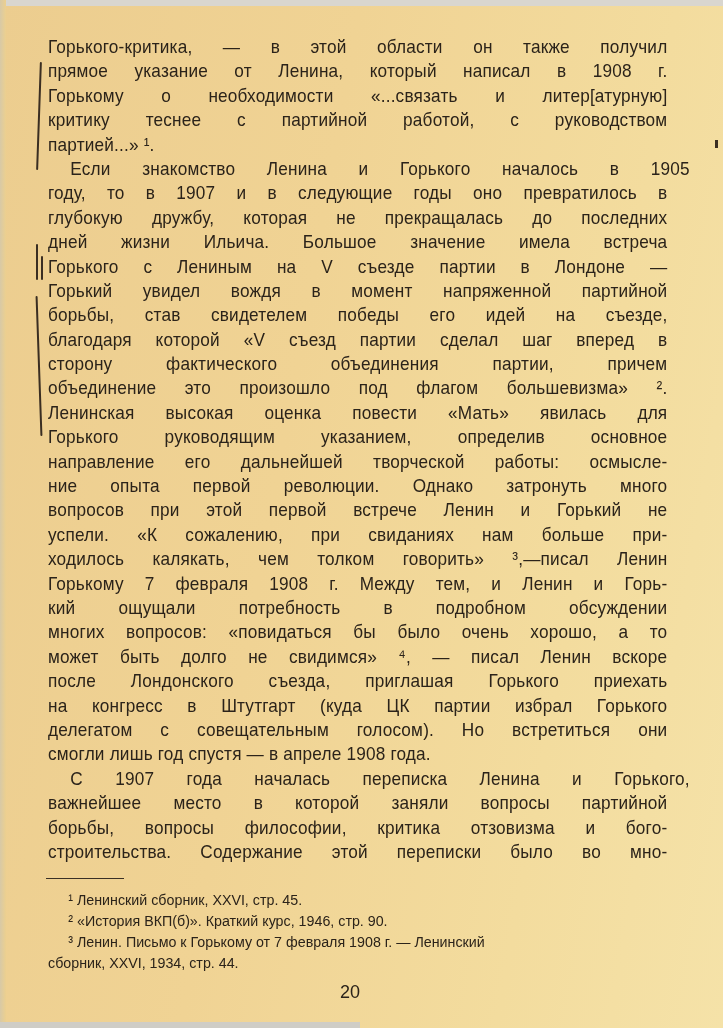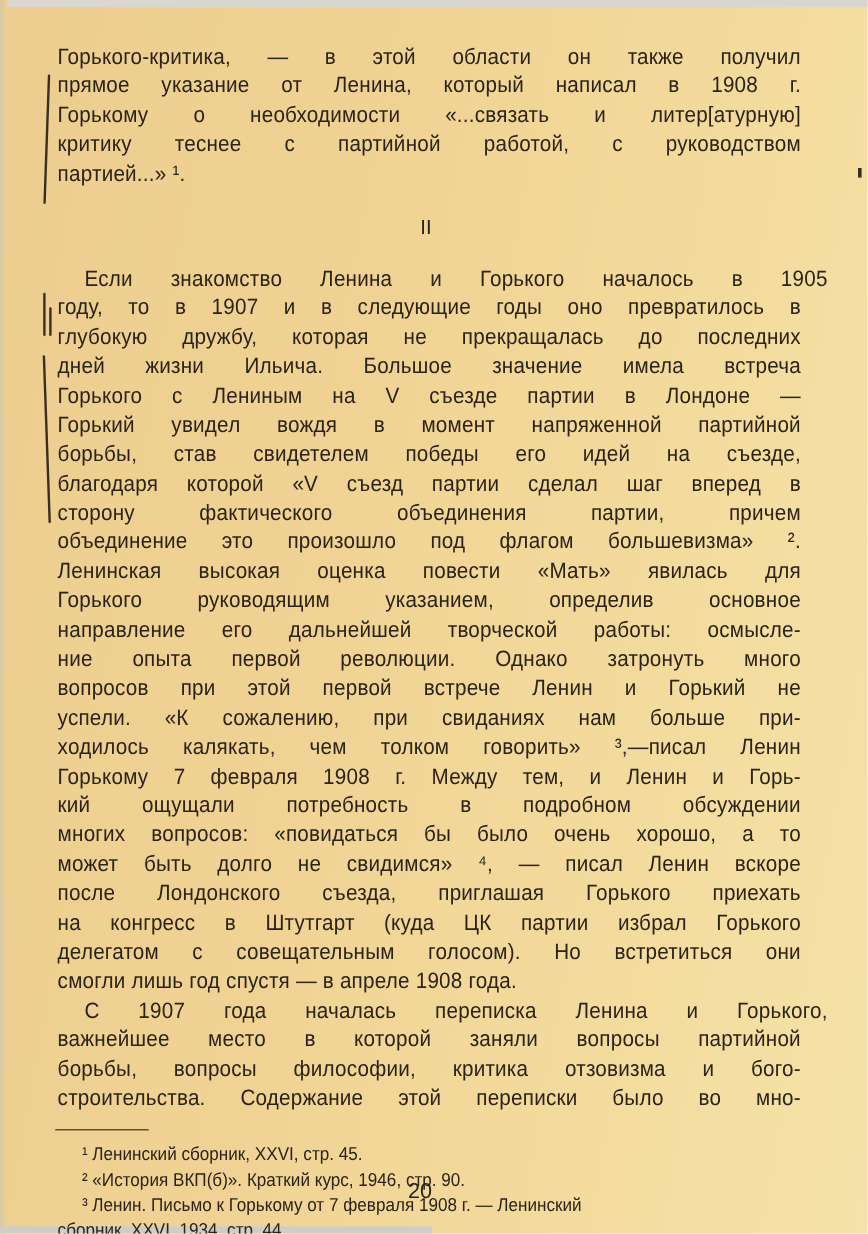--- a/index.html
+++ b/index.html
@@ -49,21 +49,20 @@
 
 <div class="page">
   <div class="block1">
     <div class="line">Горького-критика, — в этой области он также получил</div>
     <div class="line">прямое указание от Ленина, который написал в 1908 г.</div>
     <div class="line">Горькому о необходимости «...связать и литер[атурную]</div>
     <div class="line">критику теснее с партийной работой, с руководством</div>
     <div class="line last">партией...» ¹.</div>
   </div>
 
-  <div class="section-num">II</div>
 
   <div class="block2">
     <div class="line indent">Если знакомство Ленина и Горького началось в 1905</div>
     <div class="line">году, то в 1907 и в следующие годы оно превратилось в</div>
     <div class="line">глубокую дружбу, которая не прекращалась до последних</div>
     <div class="line">дней жизни Ильича. Большое значение имела встреча</div>
     <div class="line">Горького с Лениным на V съезде партии в Лондоне —</div>
     <div class="line">Горький увидел вождя в момент напряженной партийной</div>
     <div class="line">борьбы, став свидетелем победы его идей на съезде,</div>
     <div class="line">благодаря которой «V съезд партии сделал шаг вперед в</div>

